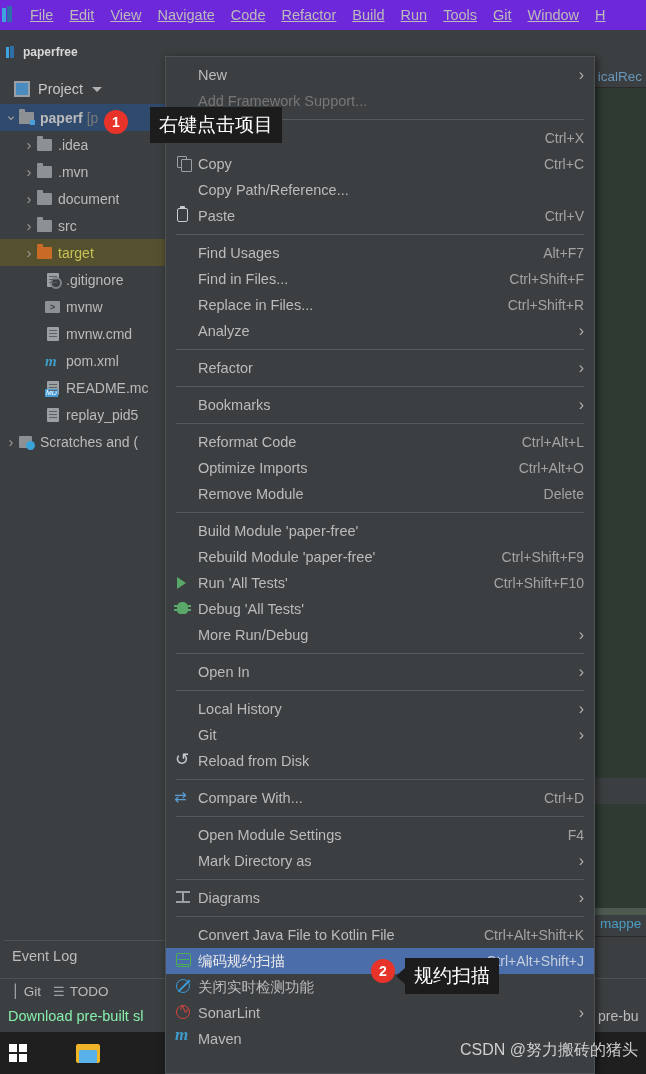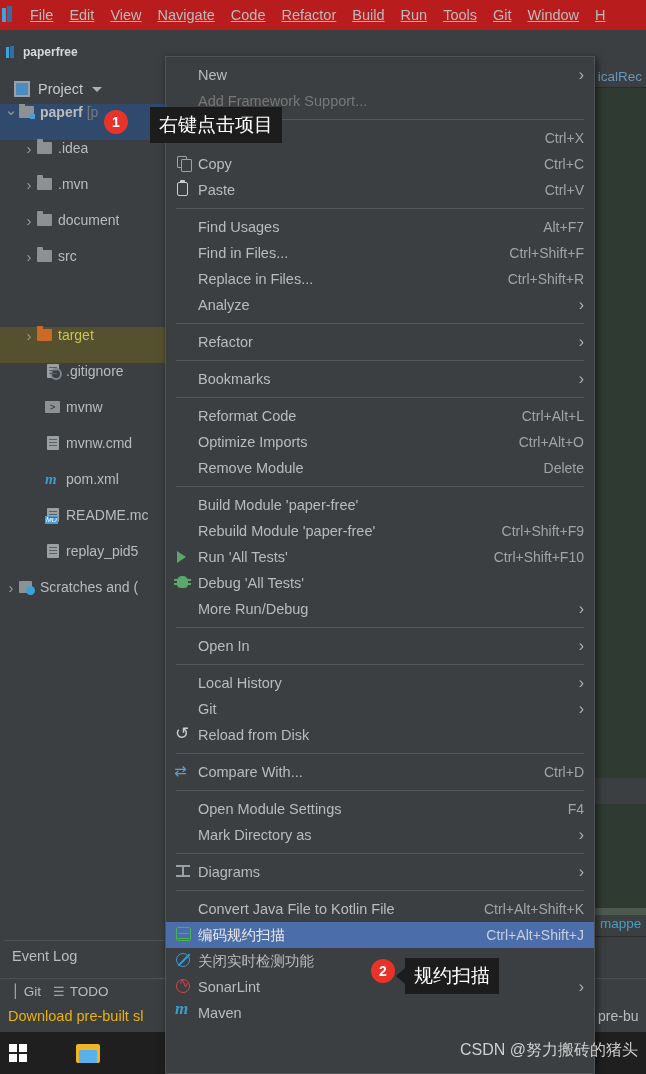--- a/index.html
+++ b/index.html
@@ -7,21 +7,21 @@
     width: 646px; height: 1074px;
     background: #3c3f41;
     font-family: "Liberation Sans", "DejaVu Sans", sans-serif;
     overflow: hidden;
   }
   #root { position: relative; width: 646px; height: 1074px; background: #3c3f41; }
 
   
   .menubar {
     position: absolute; left: 0; top: 0; width: 646px; height: 30px;
-    background: #b91c1c; display: flex; align-items: center; padding-left: 2px;
+    background: #6d28d9; display: flex; align-items: center; padding-left: 2px;
   }
   .app-logo { width: 16px; height: 18px; margin: 0 4px 0 0; position: relative; flex: 0 0 auto; }
   .app-logo i { position:absolute; display:block; }
   .app-logo .b1 { left:0; top:2px; width:4px; height:14px; background:#3ea4e0; }
   .app-logo .b2 { left:5px; top:0px; width:5px; height:16px; background:#2d6fa8; }
   .menubar .mi {
     color: #bbbbbb; font-size: 14.5px; padding: 3px 8px; white-space: nowrap;
     cursor: default;
   }
   .menubar .mi u { text-decoration: underline; }
@@ -45,25 +45,25 @@
   .sq-ico { width: 16px; height: 16px; border: 2px solid #9aa0a6; background: #4a8cbf; margin-right: 8px; }
   .toolhdr .lbl { color: #c7c7c7; font-size: 14.5px; }
   .caret { width:0;height:0;border-left:5px solid transparent;border-right:5px solid transparent;border-top:5px solid #b0b0b0; margin-left: 9px; }
 
   
   .tree {
     position: absolute; left: 0; top: 104px; width: 170px; height: 836px;
     background: #3c3f41; overflow: hidden;
   }
   .trow {
-    position: relative; height: 36px; display: flex; 
+    position: relative; height: 27px; display: flex; align-items: center;
     white-space: nowrap; font-size: 14px; color: #bbbbbb; padding-right: 2px;
   }
   .trow.sel-blue { background: #2f4a6d; }
-  .trow.sel-olive { background: #55502e; margin-top: 43px; }
+  .trow.sel-olive { background: #55502e; }
   .trow.sel-olive .tlabel { color: #c9c257; }
   .arrow { width: 14px; flex: 0 0 14px; text-align: center; color: #9a9a9a; font-size: 11px; }
   .arrow.down::before { content: "\2304"; position: relative; top: -3px; font-size: 15px; }
   .arrow.right::before { content: "\203A"; font-size: 15px; }
   .ico { width: 17px; flex: 0 0 17px; height: 16px; margin-right: 5px; position: relative; }
   .tlabel { overflow: hidden; }
   .tlabel .dim { color: #7a7a7a; }
 
   
   .folder { width:15px;height:12px;background:#8d9194;border-radius:1px;position:absolute;top:2px;left:1px;}
@@ -94,21 +94,21 @@
   .editor-sep { position:absolute; left:172px; top:936px; width:474px; height:1px; background:#2b2b2b;}
 
   
   .eventlog-pane{position:absolute;left:4px;top:940px;width:168px;height:30px;background:#3c3f41;border-top:1px solid #4e5254;}
   .eventlog-lbl{position:absolute;left:12px;top:948px;color:#bbbbbb;font-size:14.5px;}
   .termtxt{position:absolute;left:598px;top:980px;color:#bbbbbb;font-size:13px;white-space:nowrap;}
   .statusbar{position:absolute;left:0;top:978px;width:646px;height:26px;background:#3c3f41;border-top:1px solid #4e5254;display:flex;align-items:center;}
   .sb-item{display:flex;align-items:center;color:#bbbbbb;font-size:13.5px;margin-left:12px;white-space:nowrap;}
   .sb-item .gi{margin-right:5px;color:#9aa0a6;font-size:13px;}
   .progressrow{position:absolute;left:0;top:1004px;width:646px;height:28px;background:#3c3f41;}
-  .progresstxt{position:absolute;left:8px;top:1008px;color:#eab308;font-size:14.5px;white-space:nowrap;}
+  .progresstxt{position:absolute;left:8px;top:1008px;color:#86efac;font-size:14.5px;white-space:nowrap;}
   .prebu{position:absolute;left:598px;top:1008px;color:#bbbbbb;font-size:14px;white-space:nowrap;}
 
   
   .taskbar{position:absolute;left:0;top:1032px;width:646px;height:42px;background:#1f1f1f;display:flex;align-items:center;}
   .tb-ico{width:42px;height:42px;position:relative;flex:0 0 42px;}
   .win-ico{position:absolute;left:9px;top:12px;width:18px;height:18px;
      background:linear-gradient(#fff,#fff) 0 0/8px 8px no-repeat,
                 linear-gradient(#fff,#fff) 10px 0/8px 8px no-repeat,
                 linear-gradient(#fff,#fff) 0 10px/8px 8px no-repeat,
                 linear-gradient(#fff,#fff) 10px 10px/8px 8px no-repeat;}
@@ -375,20 +375,24 @@
     </div>
     <div class="mrow">
       <span class="micoSlot">
           <i class="ic-copy"></i>
         </span>
       <span class="mtext">Copy</span>
       <span class="spacer"></span>
         <span class="mkey">Ctrl+C</span>
     </div>
     <div class="mrow">
+      <span class="micoSlot"></span>
+      <span class="mtext">Copy Path/Reference...</span>
+    </div>
+    <div class="mrow">
       <span class="micoSlot">
           <i class="ic-paste"></i>
         </span>
       <span class="mtext">Paste</span>
       <span class="spacer"></span>
         <span class="mkey">Ctrl+V</span>
     </div>
 
     <div class="msep"></div>
 

